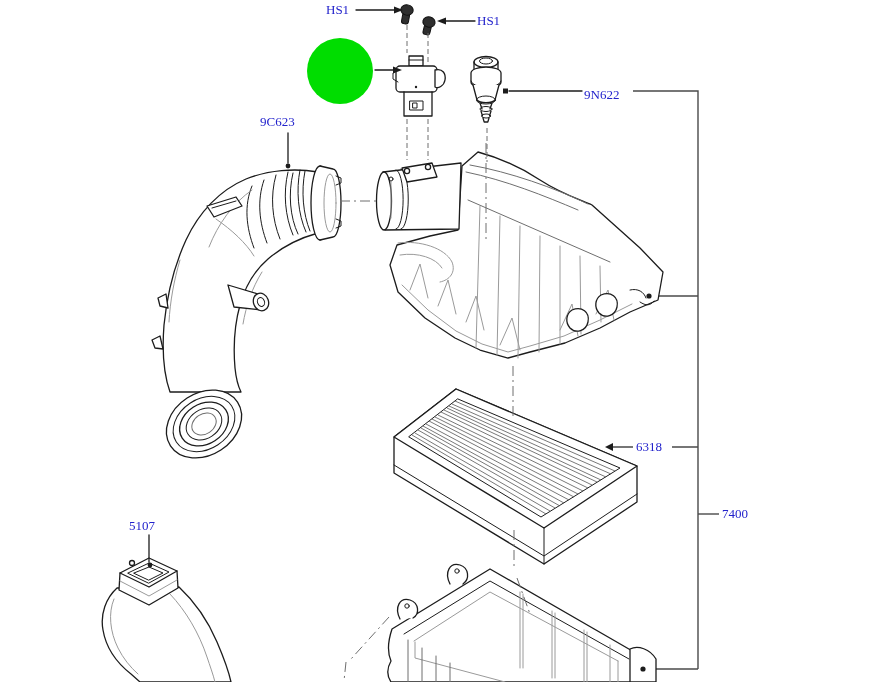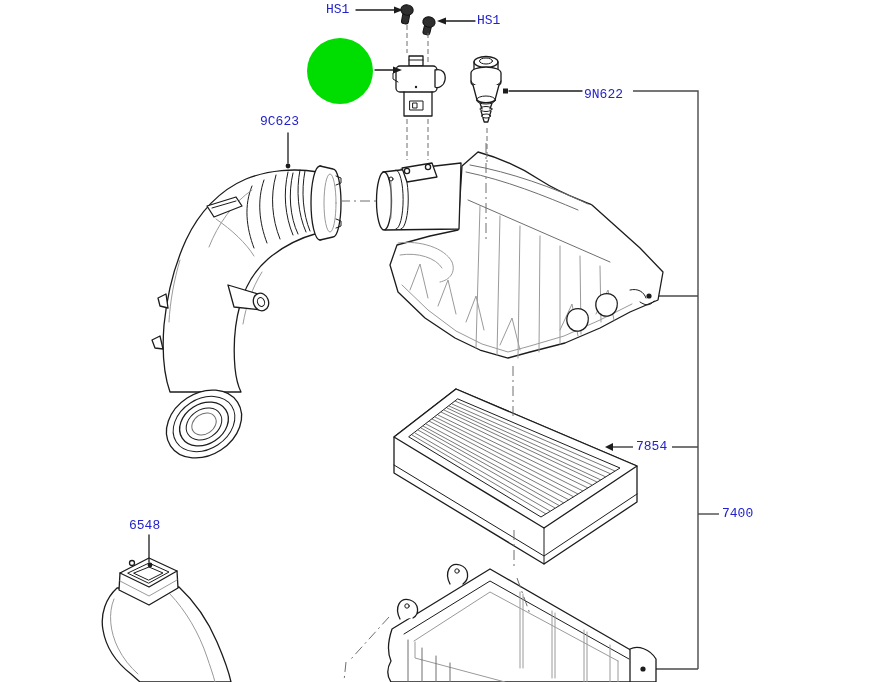--- a/index.html
+++ b/index.html
@@ -1,17 +1,17 @@
 <!DOCTYPE html>
 <html style="--bg: #ffffff; --label: #2222cc; --line: #1c1c1c; --bracket: #4a4a4a; --light: #9a9a9a; --mid: #6e6e6e; --highlight: #00dd00;"><head>
 <meta charset="utf-8">
 <style>
   html,body{margin:0;padding:0;background:#fff;}
   .stage{position:relative;width:888px;height:682px;background:var(--bg,#fff);overflow:hidden;
-         font-family:Liberation Mono, monospace;}
+         font-family:Liberation Serif, serif;}
   .stage svg{position:absolute;left:0;top:0;}
   .lbl{position:absolute;font-size:13px;line-height:14px;color:var(--label,#2222cc);
        white-space:nowrap;cursor:pointer;}
   
   .o  {fill:none;stroke:var(--line,#1c1c1c);stroke-width:1.3;stroke-linecap:round;stroke-linejoin:round;}
   .ow {fill:#fff;stroke:var(--line,#1c1c1c);stroke-width:1.3;stroke-linecap:round;stroke-linejoin:round;}
   .th {fill:none;stroke:var(--line,#1c1c1c);stroke-width:1;stroke-linecap:round;stroke-linejoin:round;}
   .lt {fill:none;stroke:var(--light,#9a9a9a);stroke-width:1;stroke-linecap:round;stroke-linejoin:round;}
   .md {fill:none;stroke:var(--mid,#6e6e6e);stroke-width:1;stroke-linecap:round;stroke-linejoin:round;}
   .fl {fill:var(--line,#1c1c1c);stroke:none;}
@@ -180,16 +180,16 @@
 
   <g>
     <circle class="hl" cx="340" cy="71" r="33"></circle>
   </g>
 </svg>
 
   <div class="lbl" style="left:326px;top:3px">HS1</div>
   <div class="lbl" style="left:477px;top:14px">HS1</div>
   <div class="lbl" style="left:584px;top:88px">9N622</div>
   <div class="lbl" style="left:260px;top:115px">9C623</div>
-  <div class="lbl" style="left:636px;top:440px">7854</div>
+  <div class="lbl" style="left:636px;top:440px">6318</div>
   <div class="lbl" style="left:722px;top:507px">7400</div>
-  <div class="lbl" style="left:129px;top:519px">6548</div>
+  <div class="lbl" style="left:129px;top:519px">5107</div>
 </div>
 
 </body></html>

